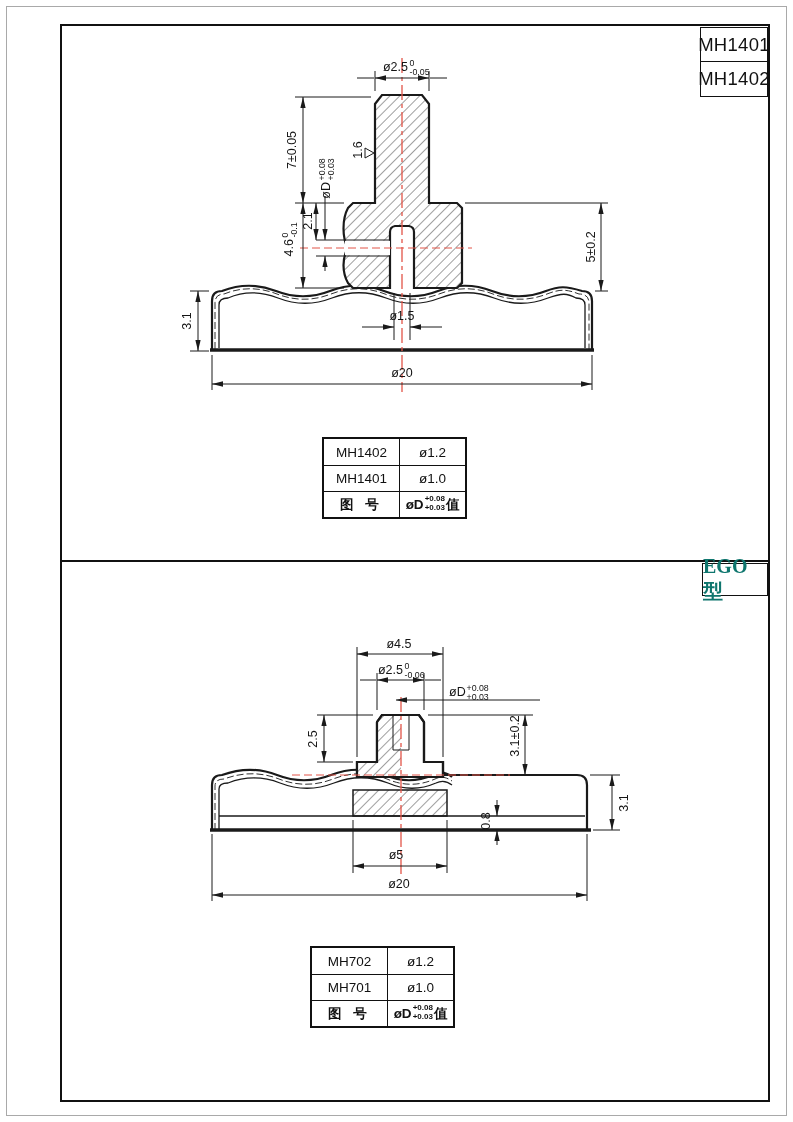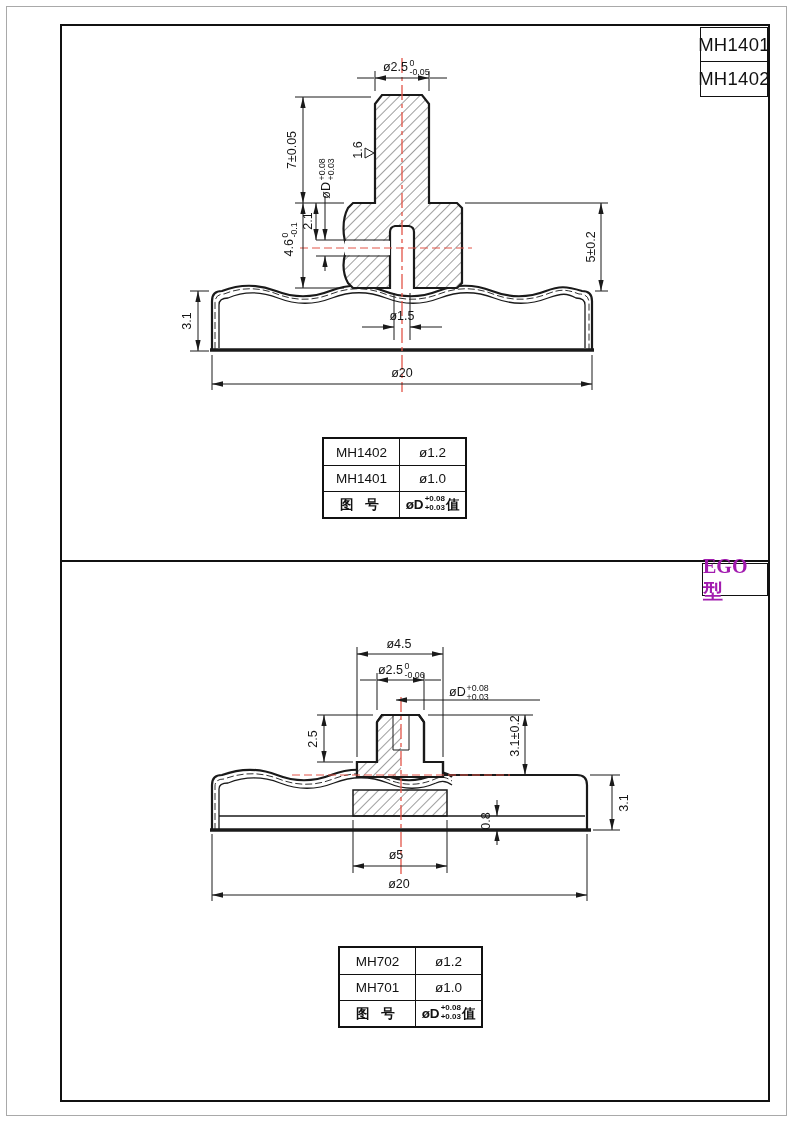--- a/index.html
+++ b/index.html
@@ -5,21 +5,21 @@
   *{box-sizing:border-box;margin:0;padding:0}
   body{background:#fff;font-family:"Liberation Sans",sans-serif}
   .sheet{position:relative;width:793px;height:1122px;background:#fff;overflow:hidden}
   .pageedge{position:absolute;inset:6px;border:1px solid #a9a9a9}
   .frame{position:absolute;left:60px;top:24px;width:710px;height:1078px;border:2.6px solid #111;background:transparent}
   .divider{position:absolute;left:60px;top:560px;width:710px;height:2.4px;background:#111}
   .mcell{position:absolute;left:700px;width:68px;height:36px;border:1.6px solid #111;
          display:flex;align-items:center;justify-content:center;font-size:18.5px;color:#111;background:#fff;letter-spacing:.3px}
   .egocell{position:absolute;left:702px;top:563px;width:66px;height:33px;border:1.6px solid #111;
          display:flex;align-items:center;justify-content:center;font-family:"Liberation Serif",serif;
-         font-weight:bold;font-size:20px;color:#a21caf;background:#fff}
+         font-weight:bold;font-size:20px;color:#0f766e;background:#fff}
   .vtable{position:absolute;width:145px;border:2px solid #111;background:#fff;display:flex;flex-direction:column}
   .vrow{display:flex;height:26px;border-top:1.5px solid #111}
   .vrow:first-child{border-top:none}
   .vcell{display:flex;align-items:center;justify-content:center;font-size:13.5px;color:#111}
   .c1{width:76px;border-right:1.5px solid #111}
   .c2{flex:1}
   .bold{font-weight:bold}
   .ls{letter-spacing:4px}
   .stack{display:inline-flex;flex-direction:column;font-size:8px;line-height:1.05;font-weight:bold;margin:0 1px;transform:translateY(-1px)}
   svg{position:absolute;left:0;top:0}
@@ -256,21 +256,21 @@
         <span>øD</span>
           <span class="stack">
             <span>+0.08</span>
             <span>+0.03</span>
           </span>
           <span>值</span>
       </div>
     </div>
   </div>
 
-  <div class="vtable" style="left:338px;top:946px">
+  <div class="vtable" style="left:310px;top:946px">
     <div class="vrow">
       <div class="vcell c1">MH702</div>
       <div class="vcell c2">ø1.2</div>
     </div>
     <div class="vrow">
       <div class="vcell c1">MH701</div>
       <div class="vcell c2">ø1.0</div>
     </div>
     <div class="vrow">
       <div class="vcell c1 bold ls">图 号</div>

